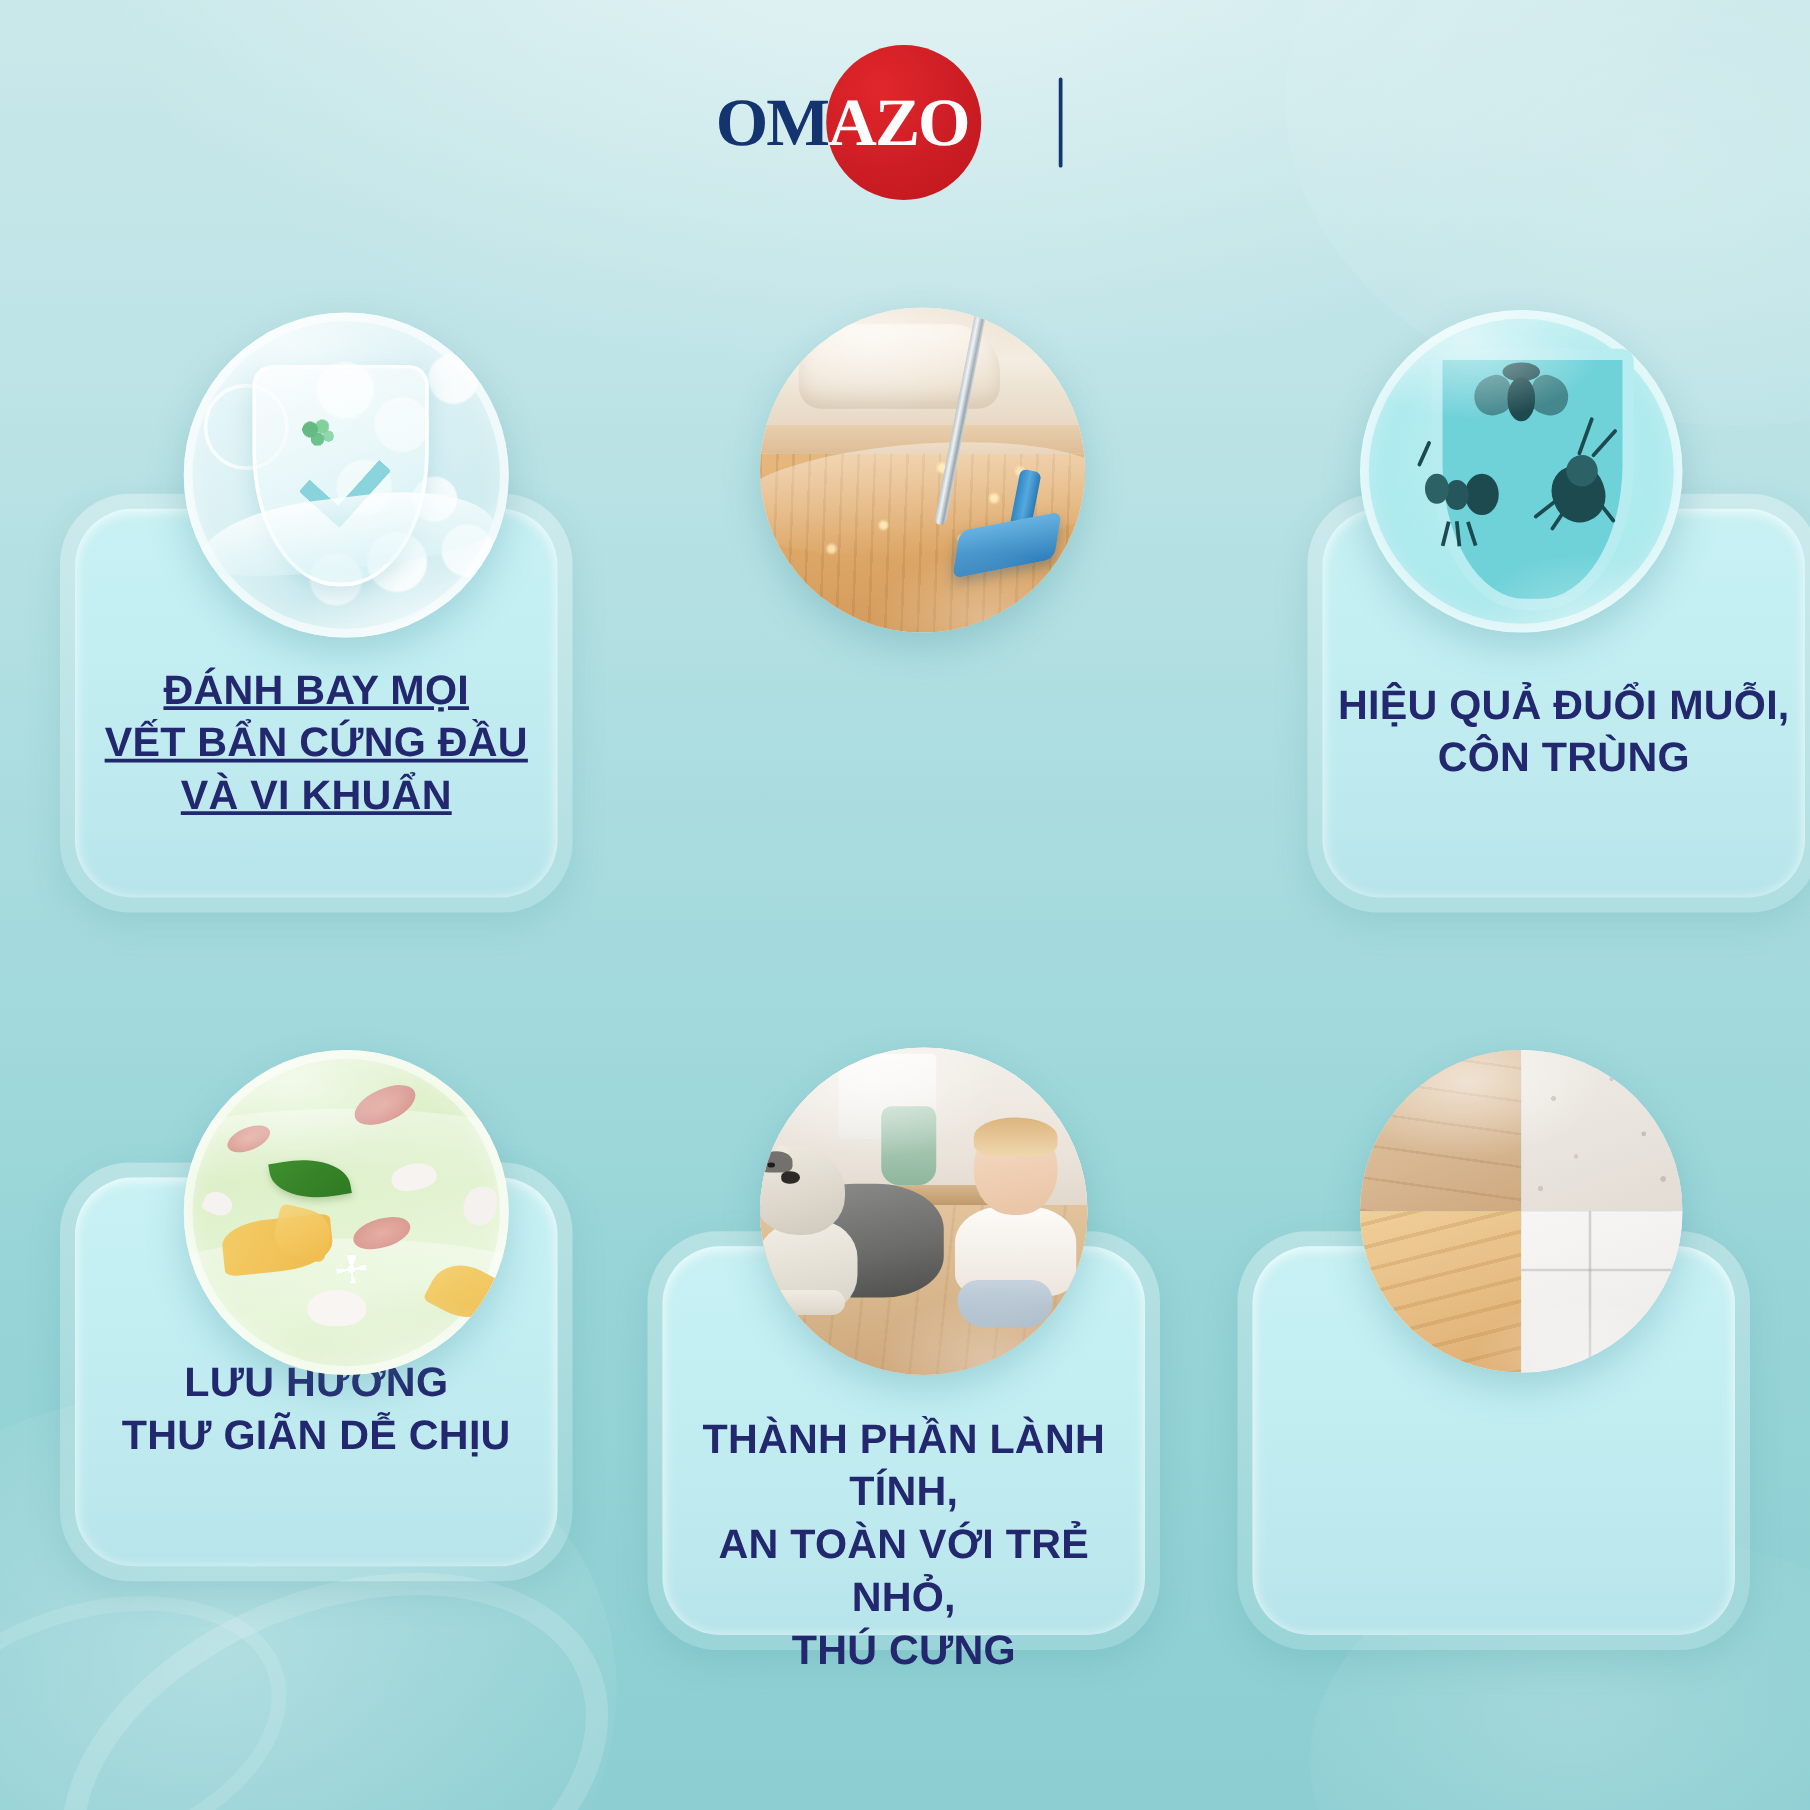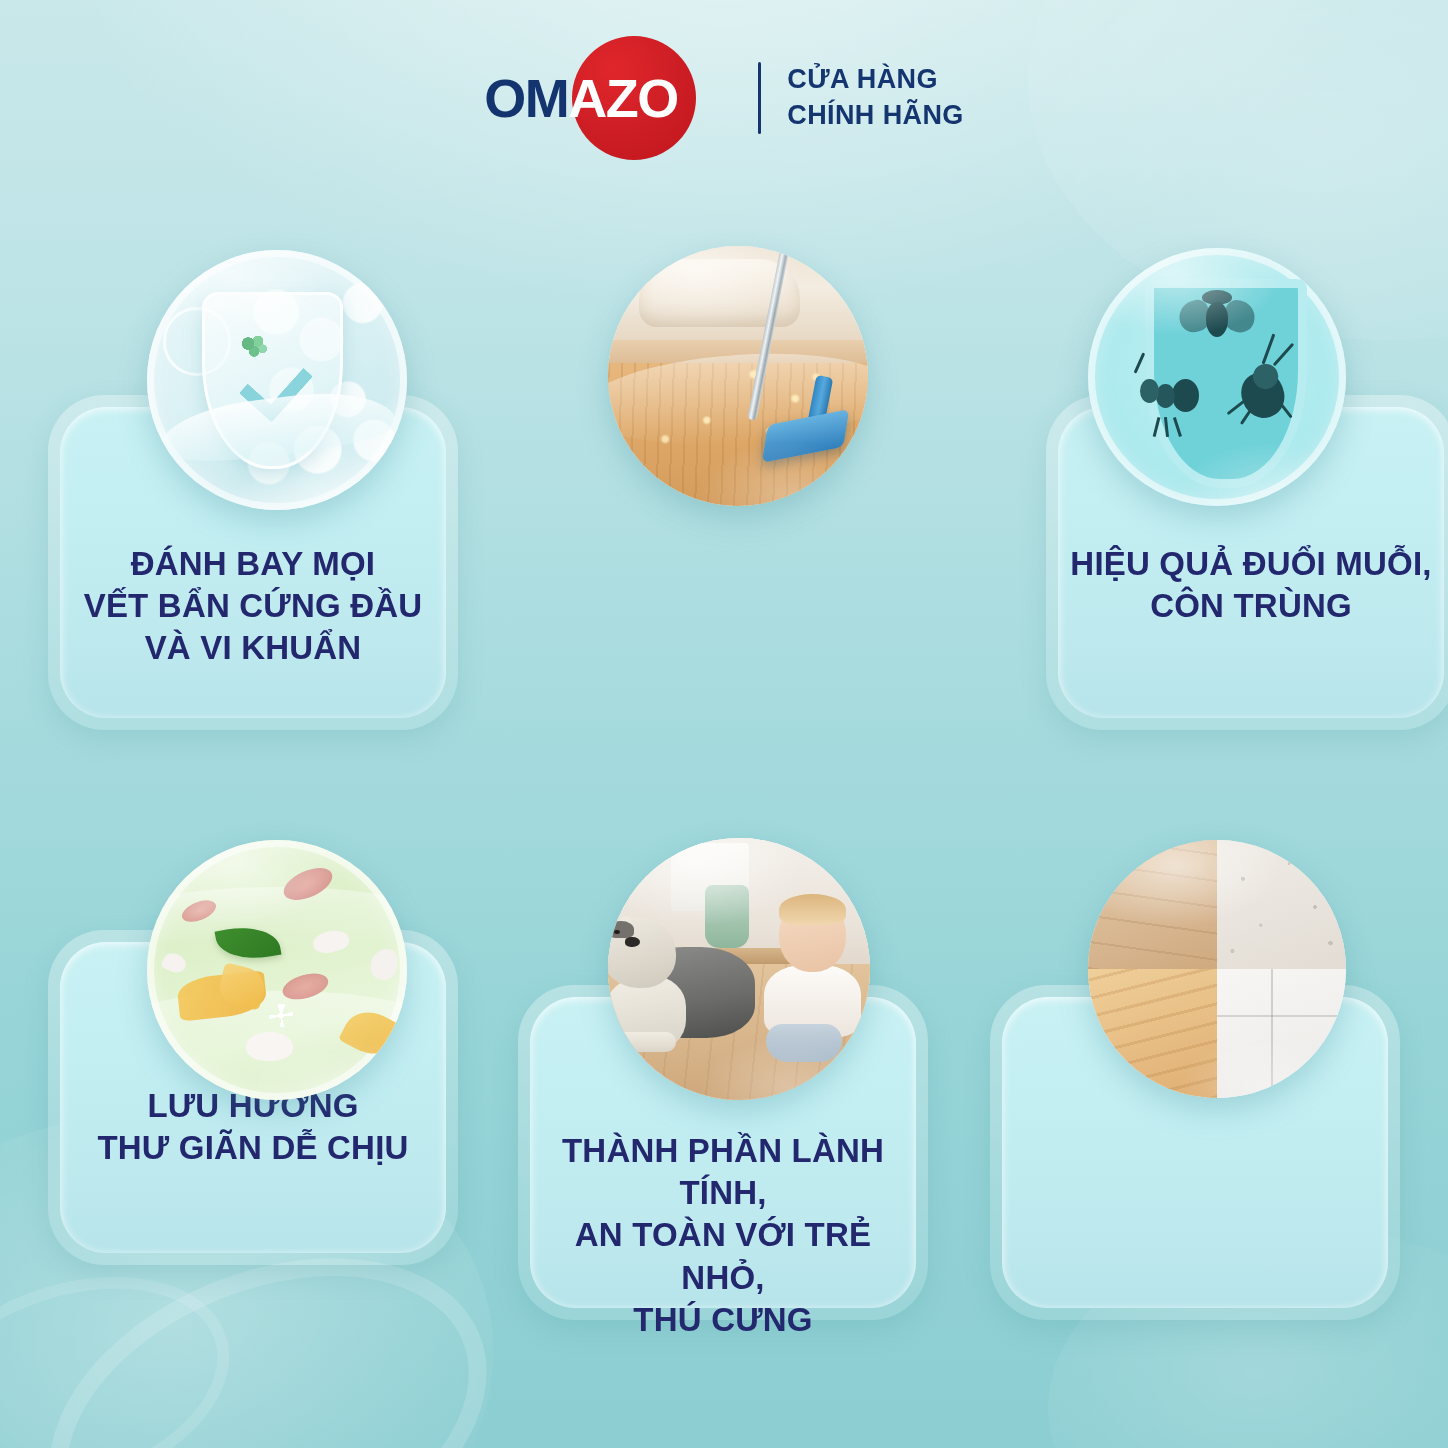--- a/index.html
+++ b/index.html
@@ -52,21 +52,21 @@
   .logo-wrap{position:relative;display:flex;align-items:center;}
   .logo-mark{position:relative;width:268px;height:140px;}
   .logo-dot{
     position:absolute;left:88px;top:8px;width:124px;height:124px;border-radius:50%;
     background:radial-gradient(circle at 34% 28%, #e0262b 0%, #d01f26 45%, #bf151c 100%);
   }
   .logo-text{
     position:absolute;left:0;top:0;width:268px;height:140px;
     display:flex;align-items:center;
     font-size:54px;font-weight:800;letter-spacing:-1.5px;
-    font-family:Liberation Sans, sans-serif;
+    font-family:Liberation Serif, serif;
   }
   .logo-text .om{color:#13346e;}
   .logo-text .azo{color:#ffffff;}
   .logo-div{
     width:3px;height:72px;background:#14356f;border-radius:2px;margin:0 26px 0 6px;
   }
   .logo-tag{
     color:#14356f;font-weight:800;font-size:27px;line-height:1.32;
     letter-spacing:0.4px;
   }
@@ -344,33 +344,29 @@
   <div class="header">
     <div class="logo-wrap">
       <div class="logo-mark">
         <div class="logo-dot"></div>
         <div class="logo-text">
           <span class="om">OM</span>
             <span class="azo">AZO</span>
         </div>
       </div>
       <div class="logo-div"></div>
-      <div class="logo-tag">
-        <div>CỬA HÀNG</div>
-        <div>CHÍNH HÃNG</div>
-      </div>
     </div>
   </div>
 
   <div class="grid">
 
     <div class="cell" style="left:48px;top:395px;width:410px;height:335px;">
       <div class="card-outer"></div>
       <div class="card-inner"></div>
-      <div class="card-text" style="top:148px;">ĐÁNH BAY MỌI
+      <div class="card-text" style="top:136px;text-decoration:underline;">ĐÁNH BAY MỌI
 VẾT BẨN CỨNG ĐẦU
 VÀ VI KHUẨN</div>
     </div>
     <div class="medallion m1" style="left:147px;top:250px;width:260px;height:260px;">
       <div class="med-img">
         <div class="bubbles"></div>
         <div class="bigbub"></div>
         <div class="shield">
           <div class="germ"></div>
           <div class="tick"></div>

